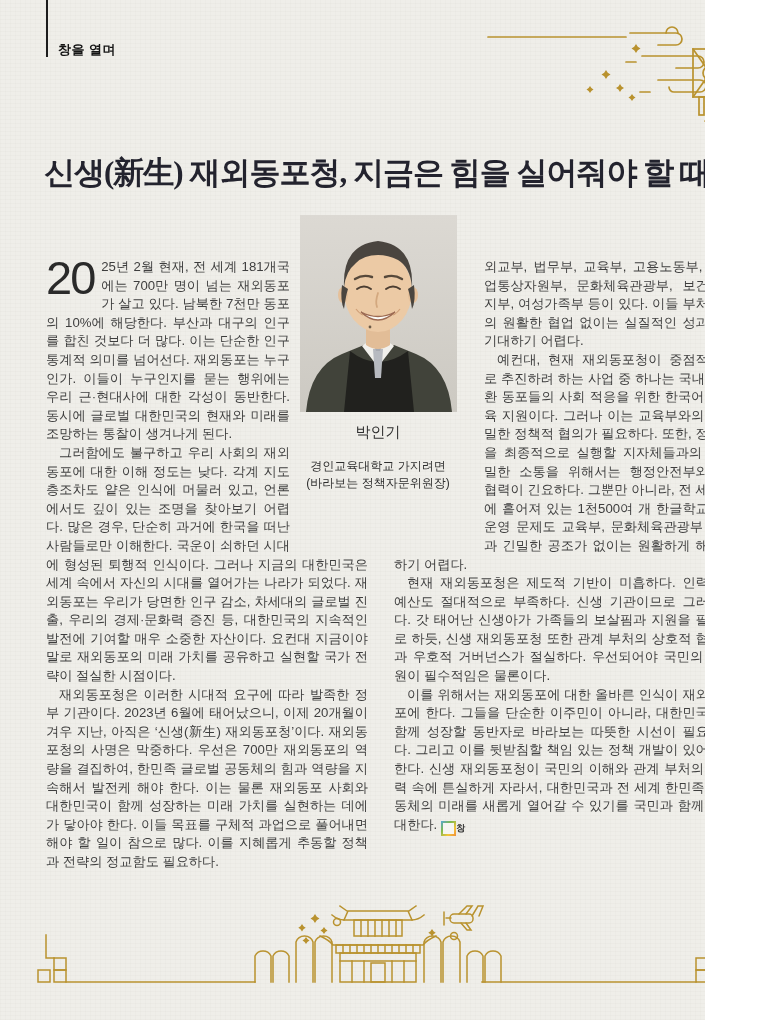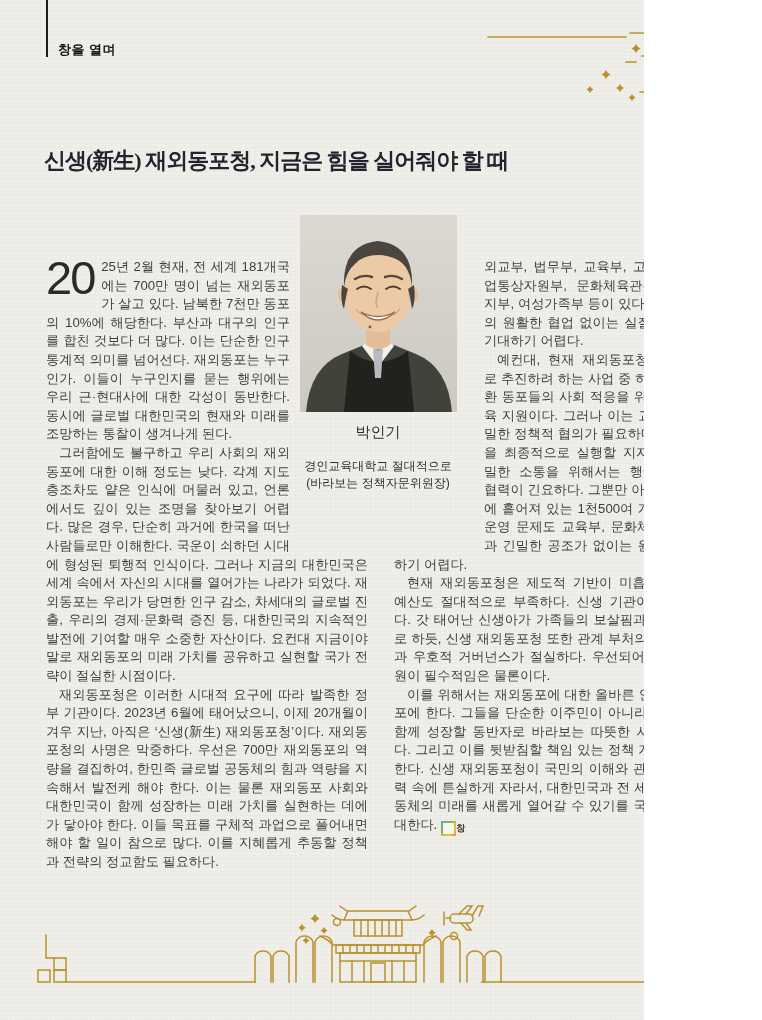--- a/index.html
+++ b/index.html
@@ -1,29 +1,29 @@
 <!DOCTYPE html>
 <html><head>
 <meta charset="utf-8">
 <style>
   html,body { margin:0; padding:0; }
   .page {
-    position:relative; width:644px; height:1020px; overflow:hidden;
+    position:relative; width:705px; height:1020px; overflow:hidden;
     background:#efeee9;
     background-image:
       repeating-linear-gradient(0deg, rgba(90,85,70,0.025) 0 1px, transparent 1px 4px),
       repeating-linear-gradient(90deg, rgba(90,85,70,0.02) 0 1px, transparent 1px 5px);
     font-family:"Liberation Sans","DejaVu Sans",sans-serif;
   }
   .section-rule { position:absolute; left:46px; top:0; width:2px; height:57px; background:#1d1d1d; }
   .section-label { position:absolute; left:58px; top:41px; font-size:13px; font-weight:bold; color:#141414; letter-spacing:0.5px; }
   .title {
     position:absolute; left:44px; top:131px; width:700px;
     font-family:"Liberation Serif","DejaVu Serif",serif;
-    font-size:22px; font-weight:bold; color:#23232e; letter-spacing:-1px; white-space:nowrap;
+    font-size:31px; font-weight:bold; color:#23232e; letter-spacing:-1px; white-space:nowrap;
   }
   .orn { position:absolute; }
   .orn-topright { left:480px; top:22px; }
   .orn-bottom { left:30px; top:895px; }
 
   .col { position:absolute; top:210px; font-size:13.2px; line-height:18.6px; color:#3e3e3e; text-align:justify;margin-top:48px; }
   .col-left  { left:46px;  width:322px; }
   .col-right { left:394px; width:328px; }
   .col p { margin:0; }
   .col p.indent { text-indent:13px; }
@@ -146,21 +146,21 @@
       <path d="M86 74 q7 -5 14 0" stroke="#4c3e32" stroke-width="2" fill="none" stroke-linecap="round"></path>
 
       <path d="M78 78 q-3 9 -1 14" stroke="#d3a87f" stroke-width="1.8" fill="none" stroke-linecap="round"></path>
 
       <path d="M61 97 q17 16 34 0 q-17 9 -34 0 Z" fill="#fdfcf8" stroke="#9c6a52" stroke-width="1.4"></path>
       <path d="M56 94 q4 5 7 6 M100 94 q-4 5 -7 6" stroke="#cf9f77" stroke-width="1.2" fill="none"></path>
       <circle cx="70" cy="112" r="1.4" fill="#6b5a47"></circle>
     </svg>
     <div class="caption">
       <div class="name">박인기</div>
-      <div class="sub">경인교육대학교 절대적으로</div>
+      <div class="sub">경인교육대학교 가지려면</div>
       <div class="sub">(바라보는 정책자문위원장)</div>
     </div>
   </div>
 
   <svg class="orn orn-bottom" width="702" height="100" viewBox="0 0 702 100">
     <g stroke="#b9922e" stroke-width="1.5" fill="none" stroke-linecap="square">
 
       <g>
         <path d="M16 40 V63 H24"></path>
         <rect x="8" y="75" width="12" height="12"></rect>

